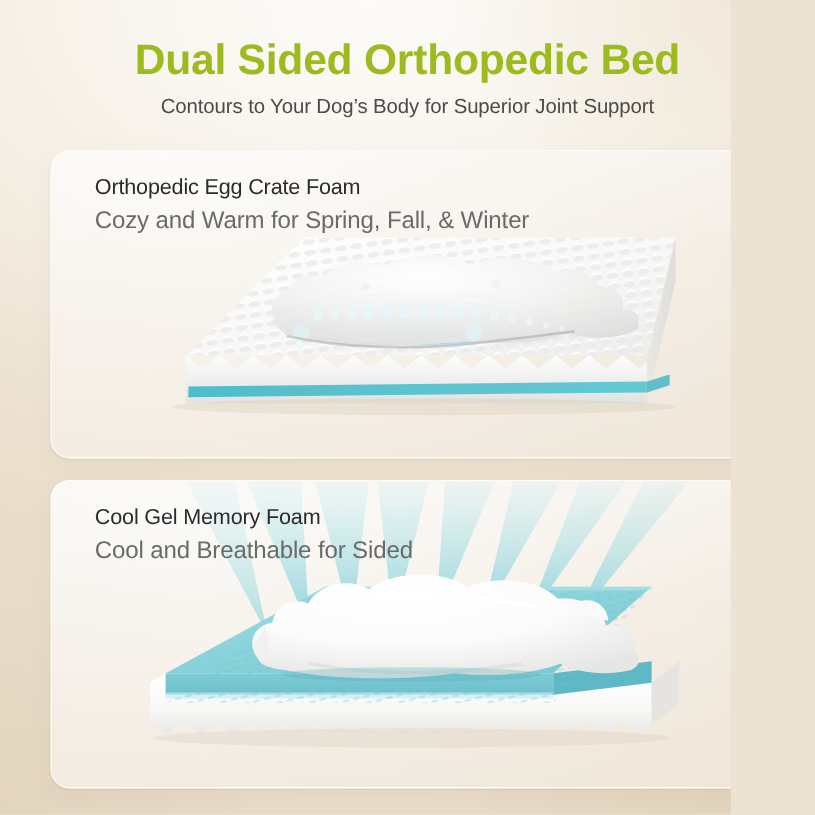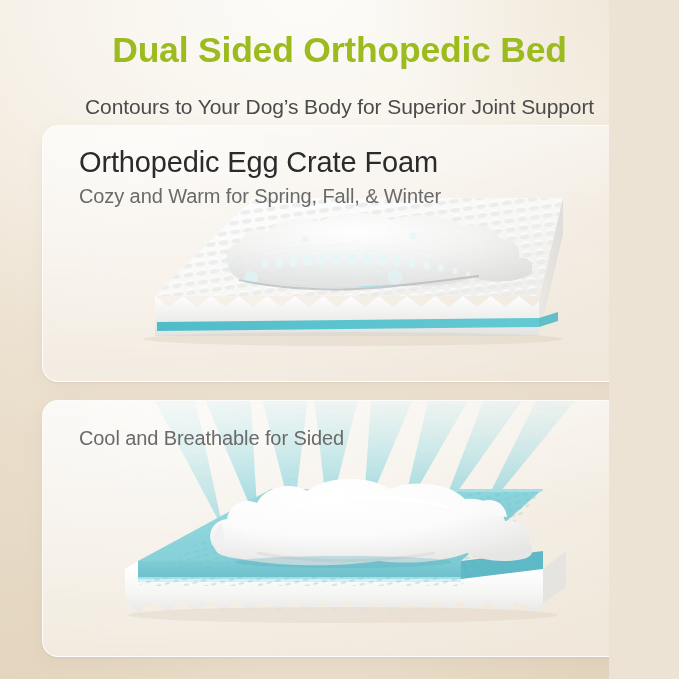--- a/index.html
+++ b/index.html
@@ -48,23 +48,23 @@
     margin: 0;
     padding-top: 30px;
     font-size: 35.5px;
     font-weight: bold;
     letter-spacing: -0.2px;
     color: #9CBB1E;
     line-height: 1.18;
     white-space: nowrap;
   }
   .subtitle {
-    margin: 16px;
+    margin: 0;
     padding-top: 7px;
-    font-size: 21px;
+    font-size: 17px;
     font-weight: 300;
     color: #4B4B4B;
     letter-spacing: -0.1px;
     white-space: nowrap;
   }
 
   
   .card {
     position: absolute;
     left: 42px;
@@ -92,21 +92,21 @@
   }
 
   .card-head {
     position: absolute;
     left: 36px;
     top: 20px;
     z-index: 4;
   }
   .card-title {
     margin: 0;
-    font-size: 29px;
+    font-size: 18px;
     font-weight: 400;
     color: #2B2B2B;
     letter-spacing: -0.15px;
     white-space: nowrap;
   }
   .card-sub {
     margin: 0;
     padding-top: 6px;
     font-size: 20px;
     font-weight: 300;
@@ -351,17 +351,18 @@
 
           <path d="M214,152 C268,162 330,162 392,152" fill="none" stroke="#D8D8D6" stroke-width="3" opacity="0.55"></path>
           <path d="M250,104 C300,92 360,94 406,106" fill="none" stroke="#FFFFFF" stroke-width="3" opacity="0.8"></path>
 
           <ellipse cx="300" cy="161" rx="108" ry="6" fill="#4FA8B6" opacity="0.28"></ellipse>
         </g>
       </svg>
     </div>
 
     <div class="card-head">
+      <h2 class="card-title">Cool Gel Memory Foam</h2>
       <p class="card-sub">Cool and Breathable for Sided</p>
     </div>
   </div>
 
 </div>
 
 </body></html>

